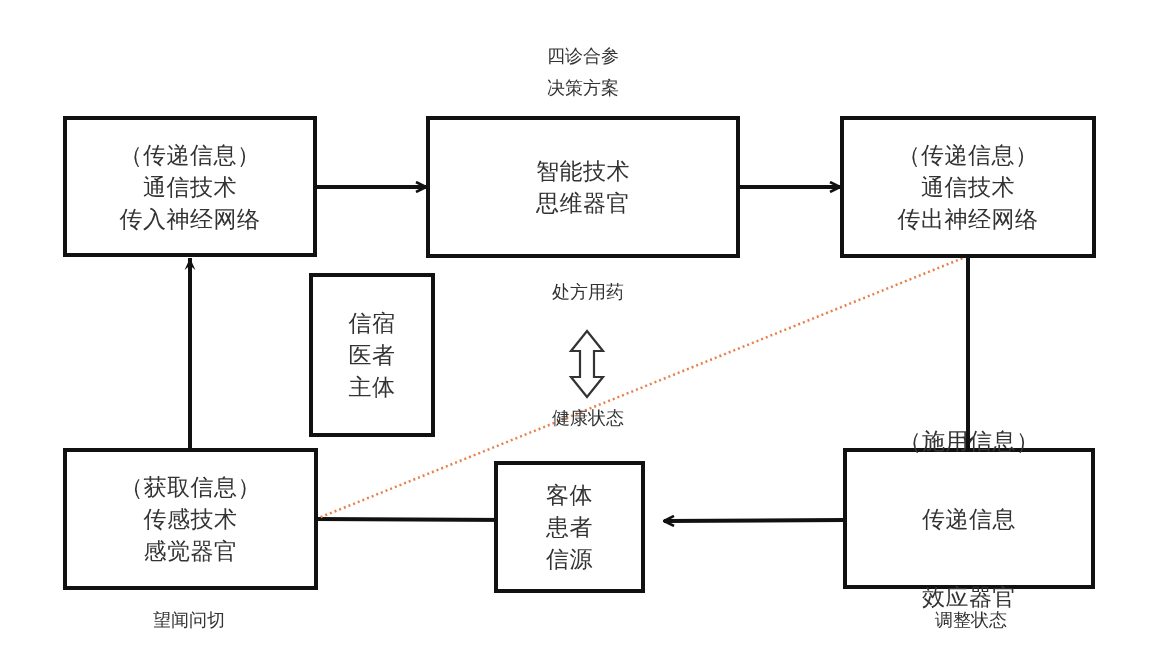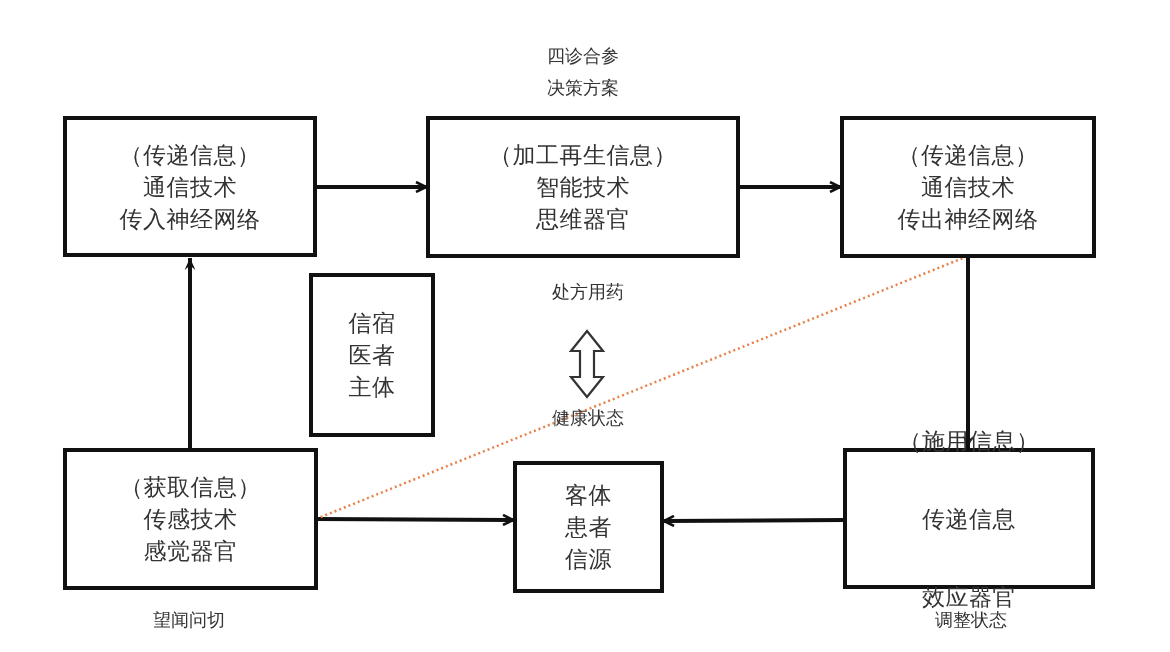--- a/index.html
+++ b/index.html
@@ -41,21 +41,20 @@
   <path d="M587,331 L603,351 L594,351 L594,377 L603,377 L587,397 L571,377 L580,377 L580,351 L571,351 Z" fill="#ffffff" stroke="#333333" stroke-width="2.2" stroke-linejoin="miter"></path>
 </svg>
 
 <div class="box" style="left:63px; top:116px; width:254px; height:141px;">
   <div class="line">（传递信息）</div>
   <div class="line">通信技术</div>
   <div class="line">传入神经网络</div>
 </div>
 
 <div class="box" style="left:426px; top:116px; width:314px; height:142px;">
-  <div class="line">（加工再生信息）</div>
   <div class="line">智能技术</div>
   <div class="line">思维器官</div>
 </div>
 
 <div class="box" style="left:840px; top:116px; width:256px; height:142px;">
   <div class="line">（传递信息）</div>
   <div class="line">通信技术</div>
   <div class="line">传出神经网络</div>
 </div>
 
@@ -64,21 +63,21 @@
   <div class="line">医者</div>
   <div class="line">主体</div>
 </div>
 
 <div class="box" style="left:63px; top:448px; width:255px; height:142px;">
   <div class="line">（获取信息）</div>
   <div class="line">传感技术</div>
   <div class="line">感觉器官</div>
 </div>
 
-<div class="box" style="left:513px; top:461px; width:151px; height:132px;">
+<div class="box" style="left:494px; top:461px; width:151px; height:132px;">
   <div class="line">客体</div>
   <div class="line">患者</div>
   <div class="line">信源</div>
 </div>
 
 <div class="box" style="left:843px; top:448px; width:252px; height:141px;gap:46px;">
   <div class="line">（施用信息）</div>
   <div class="line">传递信息</div>
   <div class="line">效应器官</div>
 </div>

